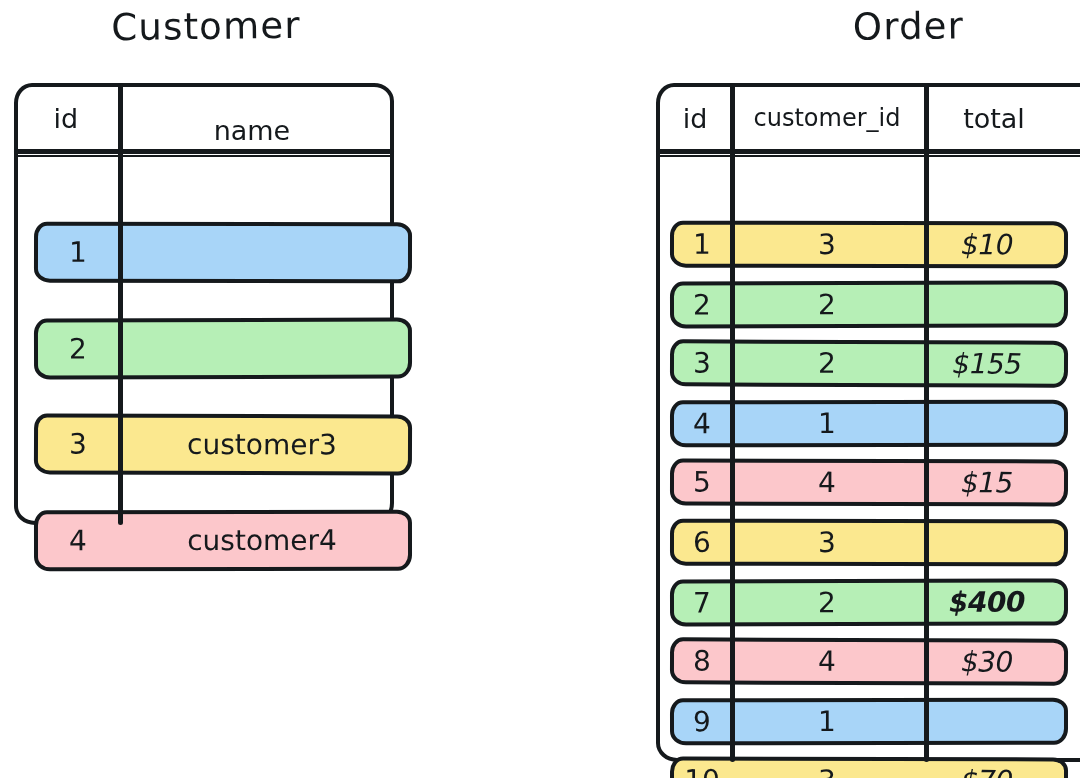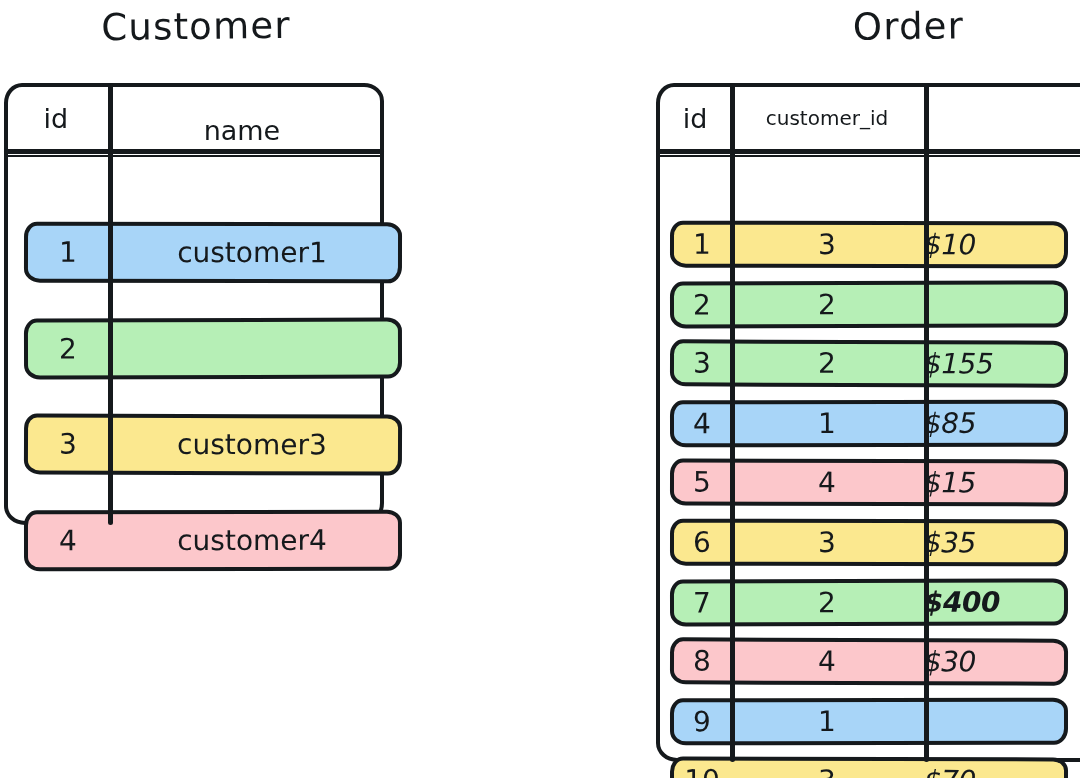--- a/index.html
+++ b/index.html
@@ -19,21 +19,21 @@
 
   
   .canvas {
     position: absolute;
     inset: 0;
   }
 
   
   .table-block { position: absolute; }
 
-  #customer-block { left: 4px;   top: 8px;  width: 380px; }
+  #customer-block { left: 14px;   top: 8px;  width: 380px; }
   #order-block    { left: 656px; top: 8px;  width: 495px; }
 
   .table-title {
     text-align: center;
     font-family: "DejaVu Sans", sans-serif;
     font-size: 37px;
     font-weight: 400;
     letter-spacing: 1.2px;
     color: #15191c;
     line-height: 1;
@@ -117,21 +117,21 @@
   }
   .cell {
     font-family: "DejaVu Sans", sans-serif;
     font-size: 28px;
     color: #15191c;
     line-height: 1;
     white-space: nowrap;
     box-sizing: border-box;
   }
   .cell.center { text-align: center; }
-  .cell.right  { text-align: left; padding-right: 14px; }
+  .cell.right  { text-align: center; padding-right: 14px; }
 
   .cell.money { font-style: italic; letter-spacing: -0.5px; }
 
   
   .j0 { transform: rotate(0.10deg); }
   .j1 { transform: rotate(-0.16deg); }
   .j2 { transform: rotate(0.20deg); }
   .j3 { transform: rotate(-0.10deg); }
   .j4 { transform: rotate(0.14deg); }
 </style>
@@ -147,21 +147,20 @@
       <div class="col-rule" id="cust-rule-1" style="left: 100px;"></div>
       <div class="header-rule" id="cust-head-rule" style="top: 62px;"></div>
 
       <div class="head-row" id="customer-head" style="height: 62px;">
           <div class="head-cell" style="width: 100px;">id</div>
           <div class="head-cell" style="width: 288px; margin-top: 25px;">name</div>
         </div>
       <div class="rows" id="customer-rows">
           <div class="row-pill j0" style="left: 16px; width: 378px; top: 73px; height: 61px; background: rgb(168, 213, 248);">
             <div class="cell center" style="width: 80px;">1</div>
-            <div class="cell center" style="width: 288px;">customer1</div>
           </div>
           <div class="row-pill j1" style="left: 16px; width: 378px; top: 169px; height: 61px; background: rgb(182, 239, 182);">
             <div class="cell center" style="width: 80px;">2</div>
           </div>
           <div class="row-pill j2" style="left: 16px; width: 378px; top: 265px; height: 61px; background: rgb(251, 232, 143);">
             <div class="cell center" style="width: 80px;">3</div>
             <div class="cell center" style="width: 288px;">customer3</div>
           </div>
           <div class="row-pill j3" style="left: 16px; width: 378px; top: 361px; height: 61px; background: rgb(252, 199, 203);">
             <div class="cell center" style="width: 80px;">4</div>
@@ -174,51 +173,50 @@
   <div class="table-block" id="order-block">
     <div class="table-title">Order</div>
 
     <div class="frame" id="order-frame">
       <div class="col-rule" id="ord-rule-1" style="left: 70px;"></div>
       <div class="col-rule" id="ord-rule-2" style="left: 264px;"></div>
       <div class="header-rule" id="ord-head-rule" style="top: 62px;"></div>
 
       <div class="head-row" id="order-head" style="height: 62px;">
           <div class="head-cell" style="width: 70px;">id</div>
-          <div class="head-cell" style="width: 194px; font-size: 20px;">customer_id</div>
+          <div class="head-cell" style="width: 194px; font-size: 24px;">customer_id</div>
+          <div class="head-cell" style="width: 140px;">total</div>
         </div>
       <div class="rows" id="order-rows">
           <div class="row-pill j0" style="left: 10px; width: 398px; top: 72px; height: 47px; background: rgb(251, 232, 143);">
             <div class="cell center" style="width: 56px;">1</div>
             <div class="cell center" style="width: 194px;">3</div>
             <div class="cell right money" style="width: 140px;">$10</div>
           </div>
           <div class="row-pill j1" style="left: 10px; width: 398px; top: 131.6px; height: 47px; background: rgb(182, 239, 182);">
             <div class="cell center" style="width: 56px;">2</div>
             <div class="cell center" style="width: 194px;">2</div>
           </div>
           <div class="row-pill j2" style="left: 10px; width: 398px; top: 191.2px; height: 47px; background: rgb(182, 239, 182);">
             <div class="cell center" style="width: 56px;">3</div>
             <div class="cell center" style="width: 194px;">2</div>
             <div class="cell right money" style="width: 140px;">$155</div>
           </div>
           <div class="row-pill j3" style="left: 10px; width: 398px; top: 250.8px; height: 47px; background: rgb(168, 213, 248);">
             <div class="cell center" style="width: 56px;">4</div>
             <div class="cell center" style="width: 194px;">1</div>
-            <div class="cell right money" style="width: 140px;">$85</div>
           </div>
           <div class="row-pill j4" style="left: 10px; width: 398px; top: 310.4px; height: 47px; background: rgb(252, 199, 203);">
             <div class="cell center" style="width: 56px;">5</div>
             <div class="cell center" style="width: 194px;">4</div>
             <div class="cell right money" style="width: 140px;">$15</div>
           </div>
           <div class="row-pill j0" style="left: 10px; width: 398px; top: 370px; height: 47px; background: rgb(251, 232, 143);">
             <div class="cell center" style="width: 56px;">6</div>
             <div class="cell center" style="width: 194px;">3</div>
-            <div class="cell right money" style="width: 140px;">$35</div>
           </div>
           <div class="row-pill j1" style="left: 10px; width: 398px; top: 429.6px; height: 47px; background: rgb(182, 239, 182);">
             <div class="cell center" style="width: 56px;">7</div>
             <div class="cell center" style="width: 194px;">2</div>
             <div class="cell right money" style="width: 140px; font-weight: bold;">$400</div>
           </div>
           <div class="row-pill j2" style="left: 10px; width: 398px; top: 489.2px; height: 47px; background: rgb(252, 199, 203);">
             <div class="cell center" style="width: 56px;">8</div>
             <div class="cell center" style="width: 194px;">4</div>
             <div class="cell right money" style="width: 140px;">$30</div>

